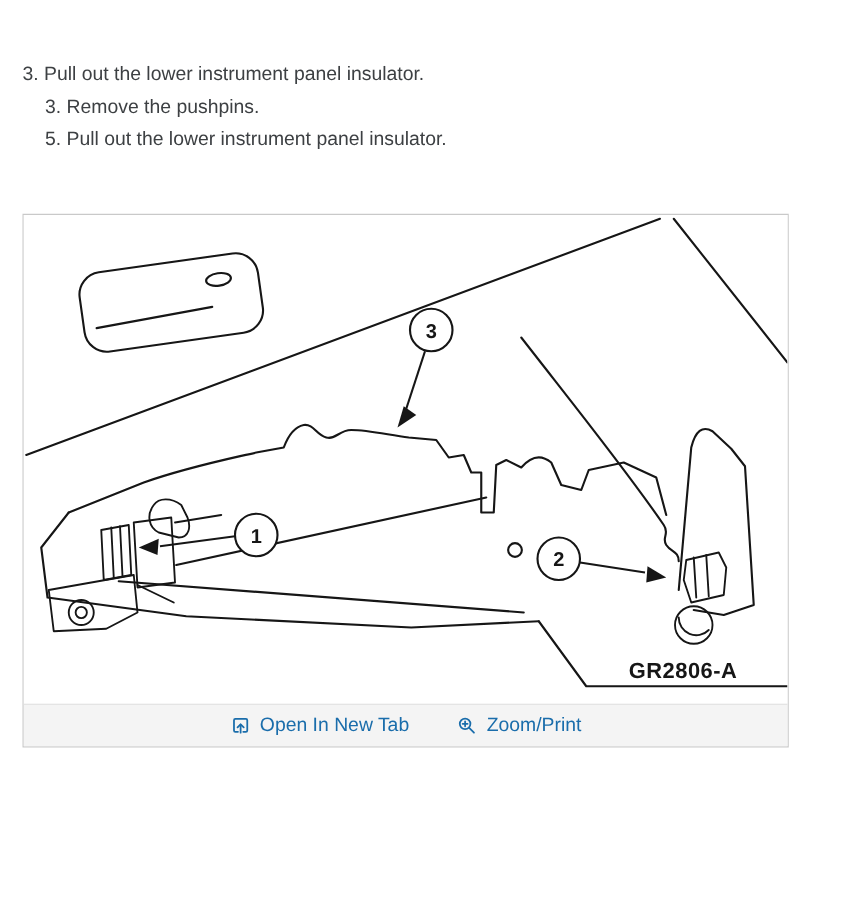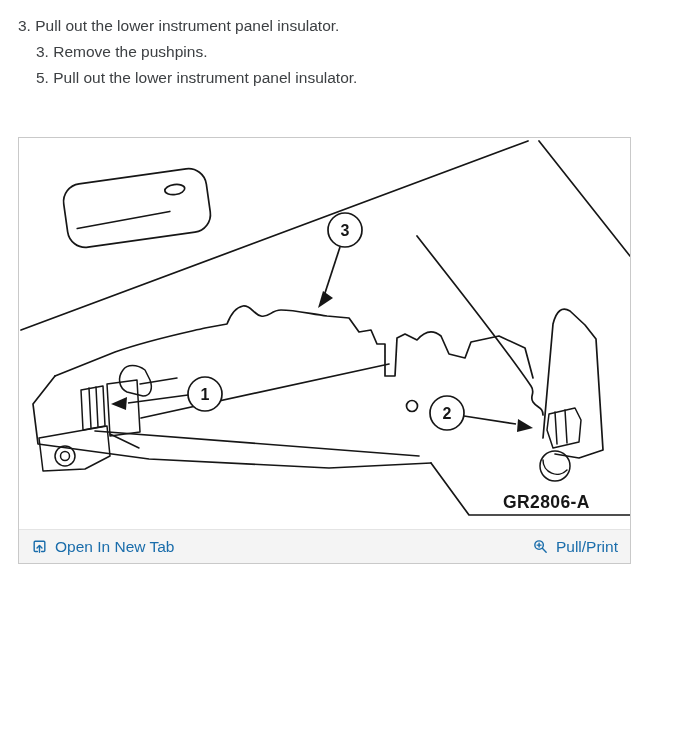--- a/index.html
+++ b/index.html
@@ -4,21 +4,21 @@
 <style>
   * { margin: 0; padding: 0; box-sizing: border-box; }
   html, body { background: var(--background, #ffffff); }
   body {
     width: 681px;
     height: 732px;
     font-family: "Liberation Sans", sans-serif;
     color: var(--text-color, #3d4043);
     overflow: hidden;
   }
-  .page { padding: 13px 18px 0 18px; }
+  .page { padding: 13px 18px 0 18px; margin-top: 34px; }
 
   .step-block { font-size: 15.5px; line-height: 26px; }
   .step-heading { white-space: pre; }
   .substep { padding-left: 18px; white-space: pre; }
 
   .figure-panel {
     margin-top: 46px;
     width: 613px;
     border: 1px solid var(--figure-border, #c9c9c9);
     background: #ffffff;
@@ -30,21 +30,21 @@
     overflow: hidden;
   }
   .diagram { display: block; width: 611px; height: 391px; color: var(--line-color, #161616); }
 
   .figure-toolbar {
     height: 34px;
     background: var(--toolbar-background, #f4f4f4);
     border-top: 1px solid #e4e4e4;
     display: flex;
     align-items: center;
-    justify-content: space-between;
+    justify-content: center;
     padding: 0 12px;
     gap: 38px;
   }
   .toolbar-link {
     display: inline-flex;
     align-items: center;
     gap: 7px;
     color: var(--link-color, #1a6dab);
     font-size: 15.5px;
     text-decoration: none;
@@ -164,19 +164,19 @@
         </svg>
         <span>Open In New Tab</span>
       </a>
       <a class="toolbar-link">
         <svg width="17" height="17" viewBox="0 0 24 24" fill="none" stroke="currentColor" stroke-width="2" stroke-linecap="round">
           <circle cx="10" cy="10" r="6"></circle>
           <line x1="14.6" y1="14.6" x2="20" y2="20"></line>
           <line x1="7.2" y1="10" x2="12.8" y2="10"></line>
           <line x1="10" y1="7.2" x2="10" y2="12.8"></line>
         </svg>
-        <span>Pull/Print</span>
+        <span>Zoom/Print</span>
       </a>
     </div>
   </div>
 
 
 </div>
 
 </body></html>

